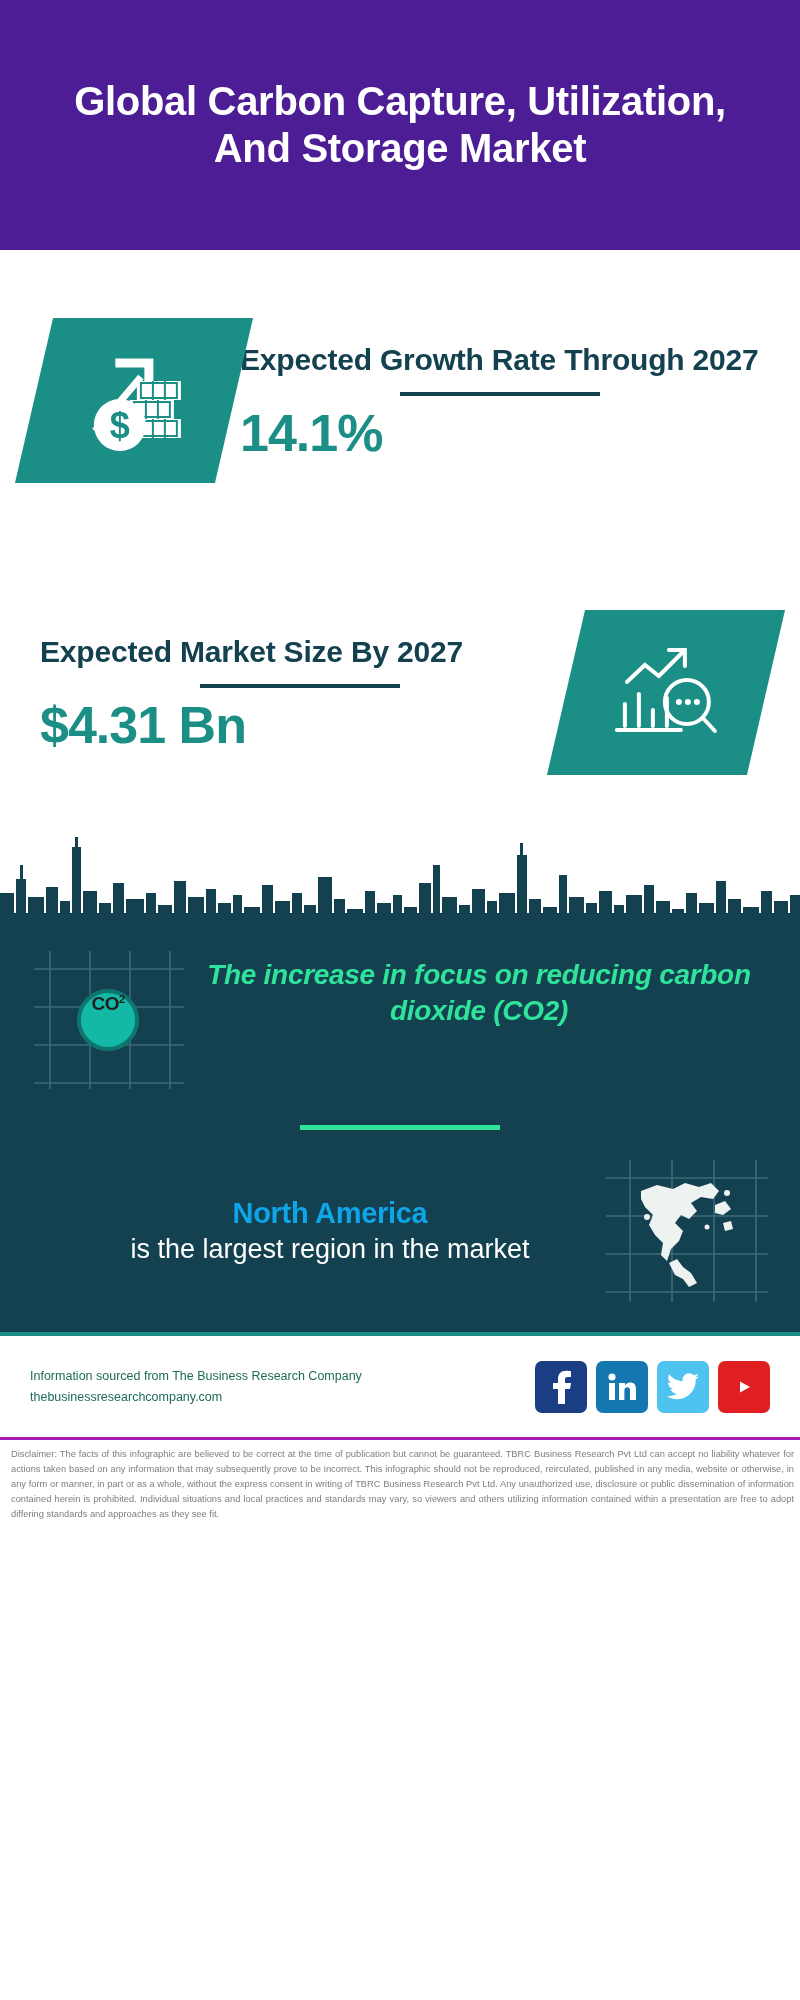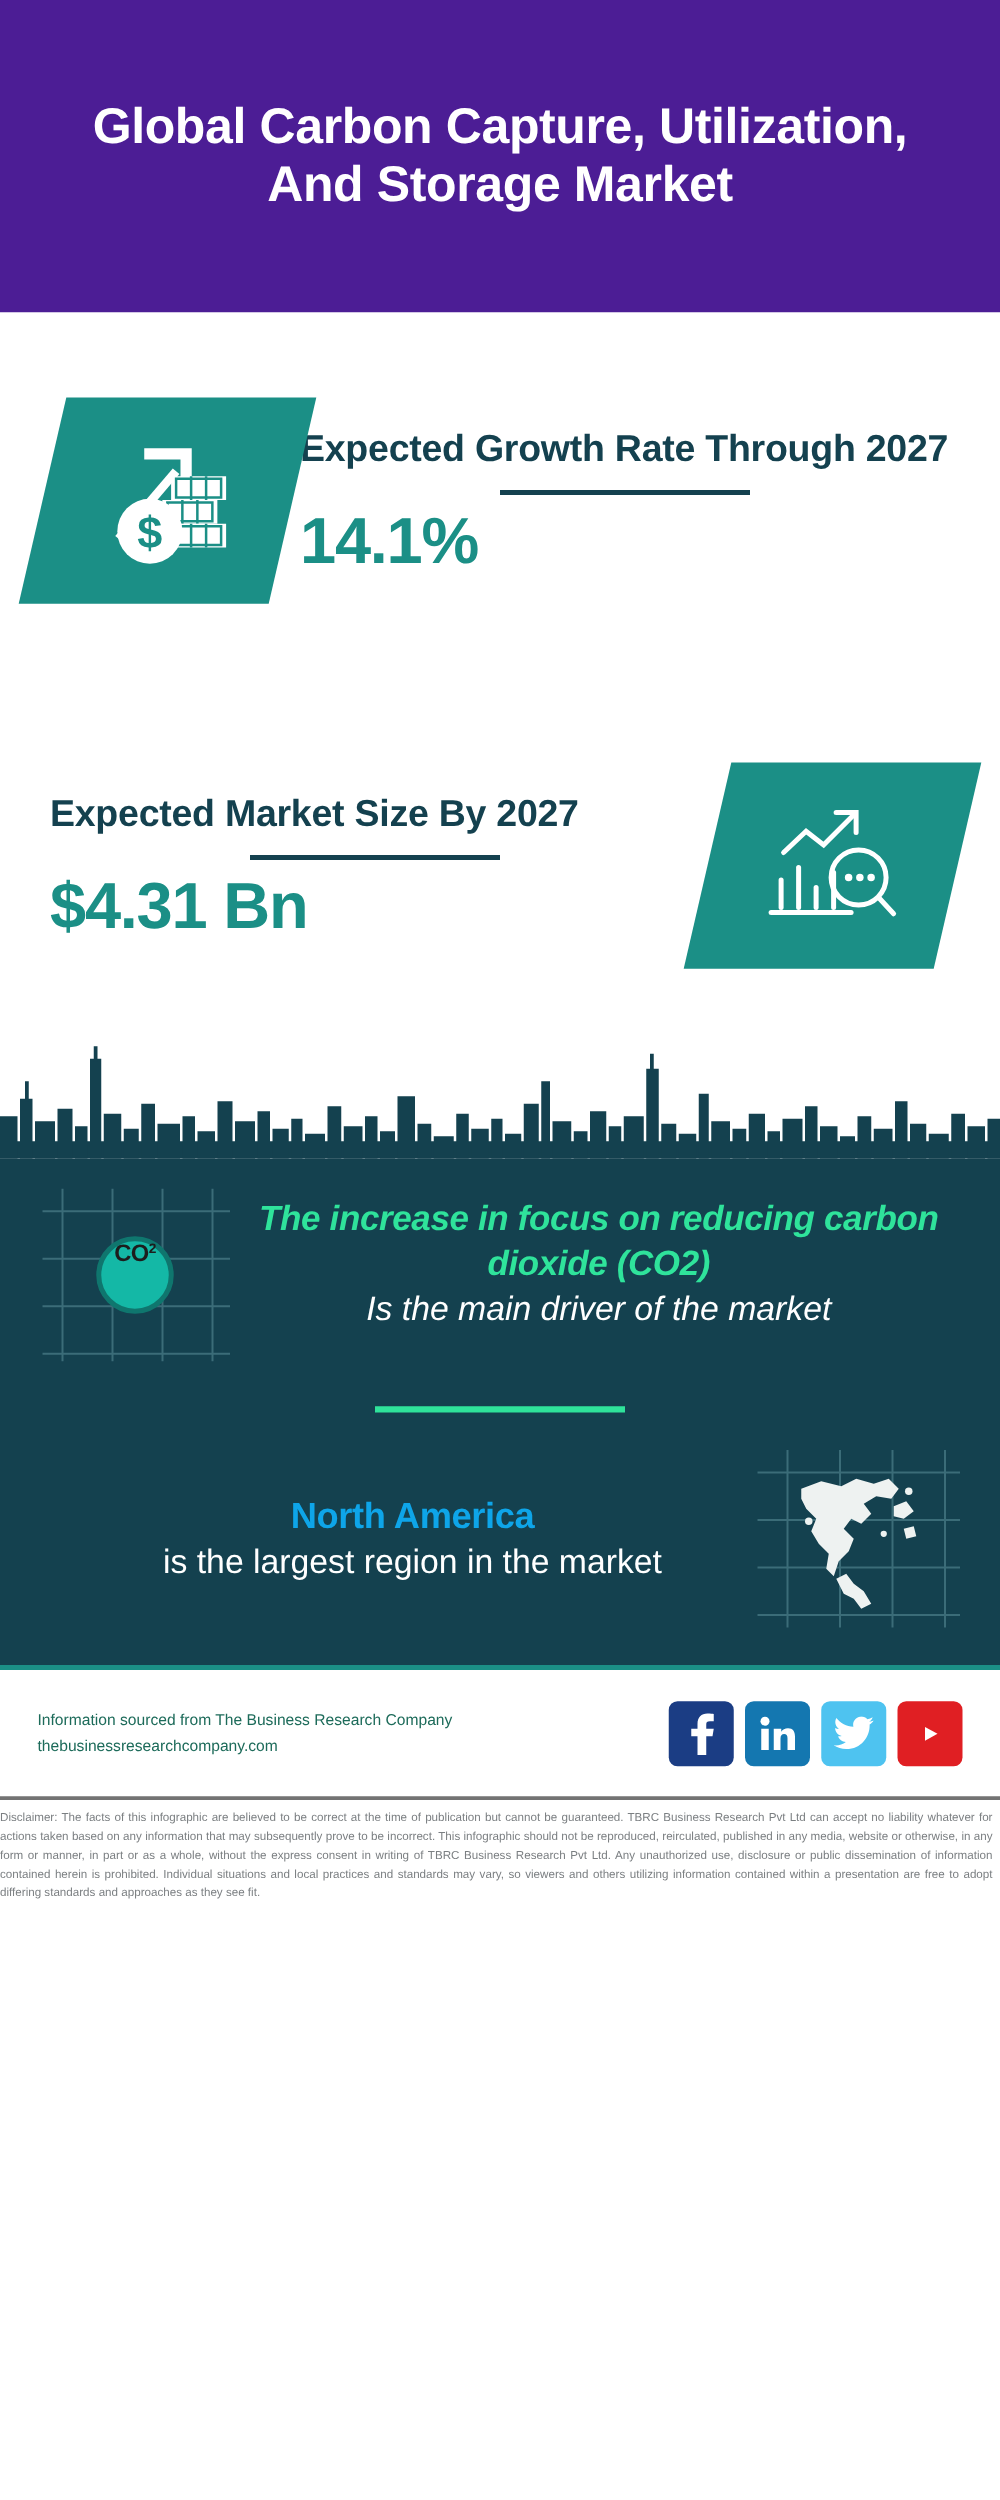--- a/index.html
+++ b/index.html
@@ -179,22 +179,22 @@
     width:52px; height:52px;
     border-radius:7px;
     display:flex; align-items:center; justify-content:center;
   }
   .sq.fb { background:#1b3d84; }
   .sq.li { background:#1477b0; }
   .sq.tw { background:#4ec3f0; }
   .sq.yt { background:#e01f23; }
 
   .disclaimer {
-    border-top:3px solid #737373;
-    padding:7px 6px 0 0;
+    border-top:3px solid #a21caf;
+    padding:7px 6px 0 11px;
     color:#7b7f82;
     font-size:9.3px;
     line-height:1.62;
     text-align:justify;
     font-family:"Liberation Sans", sans-serif;
   }
 </style>
 </head>
 <body>
 
@@ -353,21 +353,20 @@
           <line x1="6" y1="138" x2="156" y2="138"></line>
         </g>
       </svg>
       <div class="co2-circle">
         <span>CO</span>
           <sub>2</sub>
       </div>
     </div>
     <div class="drv-text">
       <div class="drv-head">The increase in focus on reducing carbon dioxide (CO2)</div>
-      <div class="drv-sub">Is the main driver of the market</div>
     </div>
   </div>
 
   <div class="divider-green"></div>
 
   <div class="reg-row">
     <div class="reg-text">
       <div class="reg-head">North America</div>
       <div class="reg-sub">is the largest region in the market</div>
     </div>

